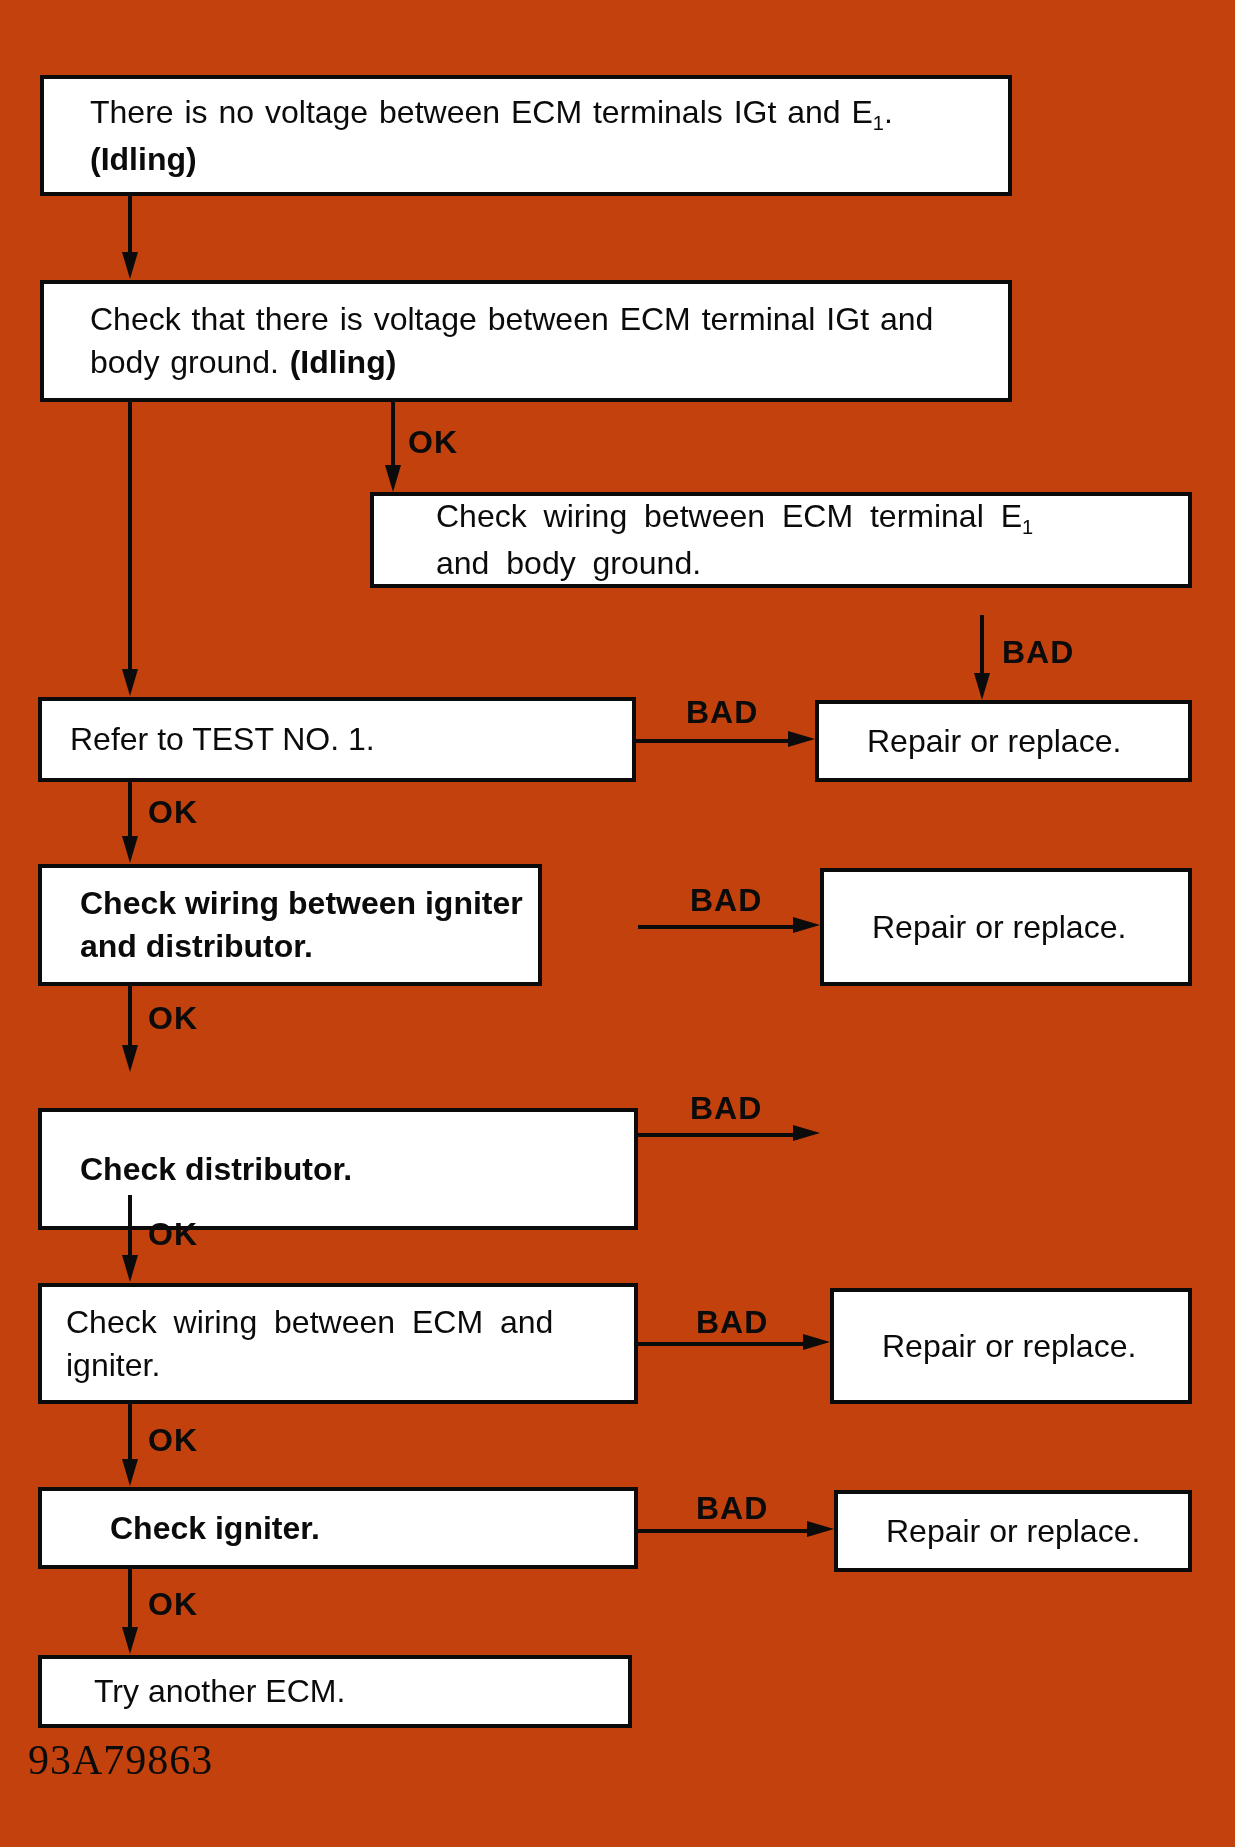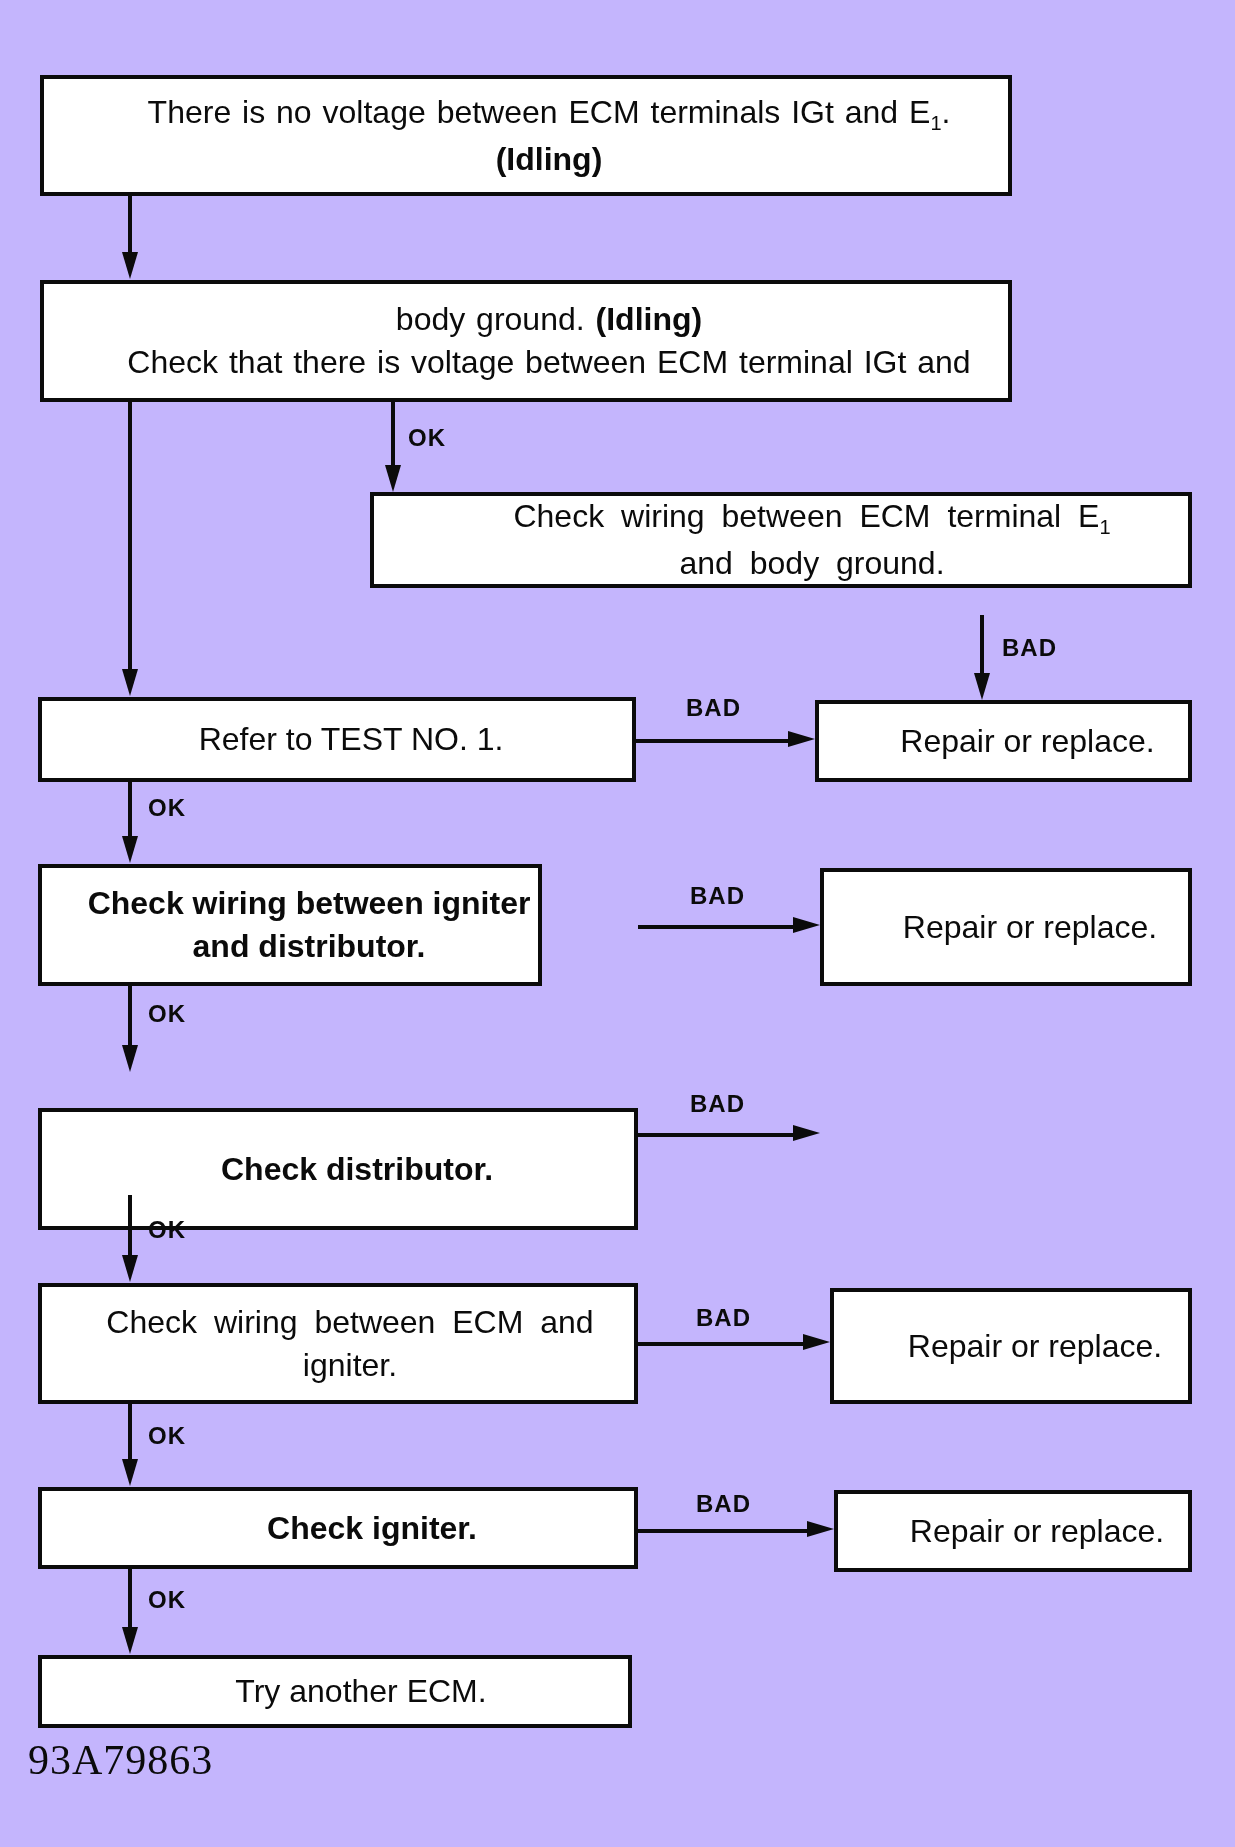--- a/index.html
+++ b/index.html
@@ -1,36 +1,36 @@
 <!DOCTYPE html>
 <html><head>
 <meta charset="utf-8">
 <style>
   html,body { margin:0; padding:0; background:#ffffff; }
   .canvas {
-    position:relative; width:1235px; height:1847px; background:#c4b5fd;
-    font-family:"Liberation Sans","DejaVu Sans",sans-serif; color:#0b0b0b; overflow:hidden;text-align:center;
+    position:relative; width:1235px; height:1847px; background:#c2410c;
+    font-family:"Liberation Sans","DejaVu Sans",sans-serif; color:#0b0b0b; overflow:hidden;
   }
   .box {
     position:absolute; box-sizing:border-box; background:#ffffff;
     border:4px solid #0b0b0b; display:flex; flex-direction:column; justify-content:center;
     font-size:32px; line-height:43px;
   }
   .tl { white-space:nowrap; }
   .b  { font-weight:700; }
   .sub { font-size:20px; position:relative; top:7px; letter-spacing:0; }
   .vline { position:absolute; width:4px; background:#0b0b0b; }
   .hline { position:absolute; height:4px; background:#0b0b0b; }
   .ah-down { position:absolute; width:0; height:0;
     border-left:8px solid transparent; border-right:8px solid transparent;
     border-top:27px solid #0b0b0b; }
   .ah-right { position:absolute; width:0; height:0;
     border-top:8px solid transparent; border-bottom:8px solid transparent;
     border-left:27px solid #0b0b0b; }
-  .lbl { position:absolute; font-weight:700; font-size:24px; letter-spacing:1px; white-space:nowrap; }
+  .lbl { position:absolute; font-weight:700; font-size:32px; letter-spacing:1px; white-space:nowrap; }
 
   
   #bx-a  { left:40px;  top:75px;   width:972px; height:121px; padding-left:46px; word-spacing:2px; }
   #bx-b  { left:40px;  top:280px;  width:972px; height:122px; padding-left:46px; word-spacing:2px; }
   #bx-c  { left:370px; top:492px;  width:822px; height:96px; padding-left:62px; word-spacing:8px; }
   #bx-d  { left:38px;  top:697px;  width:598px; height:85px;  padding-left:28px; }
   #bx-r1 { left:815px; top:700px;  width:377px; height:82px;  padding-left:48px; }
   #bx-f  { left:38px;  top:864px;  width:504px; height:122px; padding-left:38px; font-weight:700; }
   #bx-r2 { left:820px; top:868px;  width:372px; height:118px; padding-left:48px; }
   #bx-g  { left:38px;  top:1073px; width:600px; height:122px; padding-left:38px; font-weight:700;margin-top:35px; }
@@ -83,22 +83,22 @@
 
   <div class="box" id="bx-a">
     <div class="tl"><span>There is no voltage between ECM terminals IGt and E</span><span class="sub">1</span><span>.</span></div>
     <div class="tl b">(Idling)</div>
   </div>
 
   <div class="vline" id="ln-ab"></div>
   <div class="ah-down" id="ah-ab"></div>
 
   <div class="box" id="bx-b">
+    <div class="tl">Check that there is voltage between ECM terminal IGt and</div>
     <div class="tl"><span>body ground. </span><span class="b">(Idling)</span></div>
-    <div class="tl">Check that there is voltage between ECM terminal IGt and</div>
   </div>
 
   <div class="vline" id="ln-bc"></div>
   <div class="ah-down" id="ah-bc"></div>
   <div class="lbl" id="ok-bc">OK</div>
 
   <div class="vline" id="ln-bd"></div>
   <div class="ah-down" id="ah-bd"></div>
 
   <div class="box" id="bx-c">

